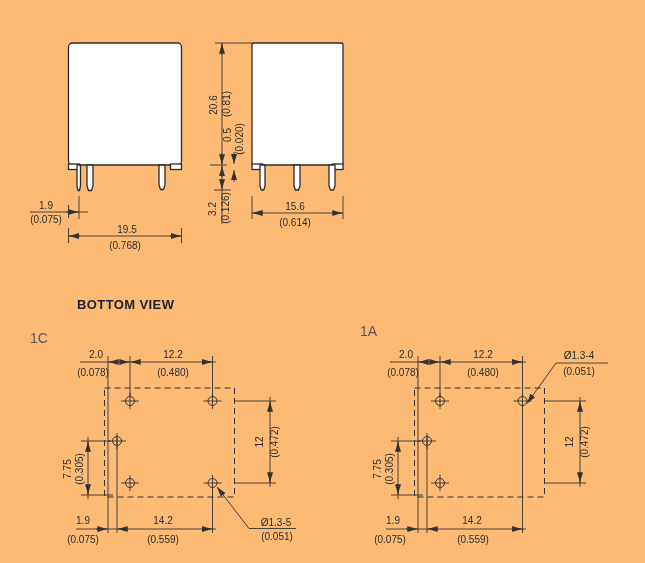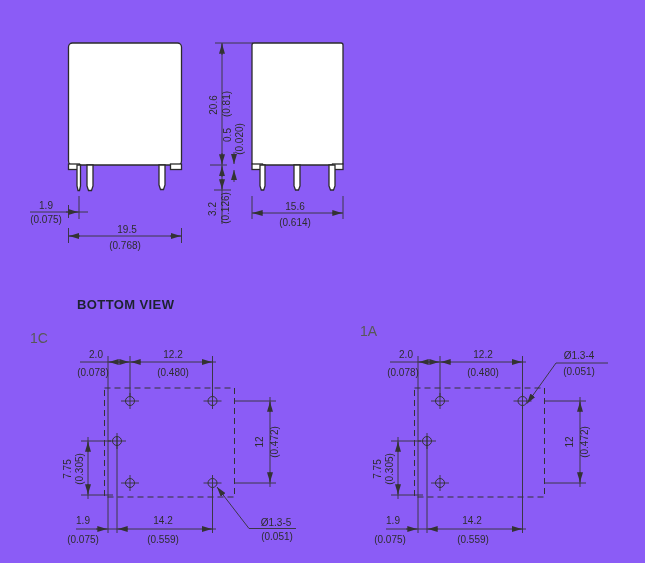--- a/index.html
+++ b/index.html
@@ -1,16 +1,16 @@
 <!DOCTYPE html>
 <html><head>
 <meta charset="utf-8">
 <style>
   html,body{margin:0;padding:0;background:#fff}
-  .page{position:relative;width:645px;height:563px;background:#8b5cf6;overflow:hidden}
+  .page{position:relative;width:645px;height:563px;background:#fdba74;overflow:hidden}
   svg{display:block}
   .ln{stroke:#333;stroke-width:0.9;fill:none}
   .bd{stroke:#2b2b2b;stroke-width:1.3;fill:#fff}
   .dash{stroke:#333;stroke-width:1;fill:none;stroke-dasharray:6 4}
   .hd{stroke:#333;stroke-width:0.9;fill:none;marker-end:url(#arr)}
   .hole{stroke:#333;stroke-width:1;fill:none}
   .t{font:10px "Liberation Sans", sans-serif;fill:#2d2d2d}
   .mid{text-anchor:middle}
   .title{font:bold 13px "Liberation Sans", sans-serif;fill:#1d2230;letter-spacing:.4px}
   .viewlabel{font:14px "Liberation Sans", sans-serif;fill:#585858}

